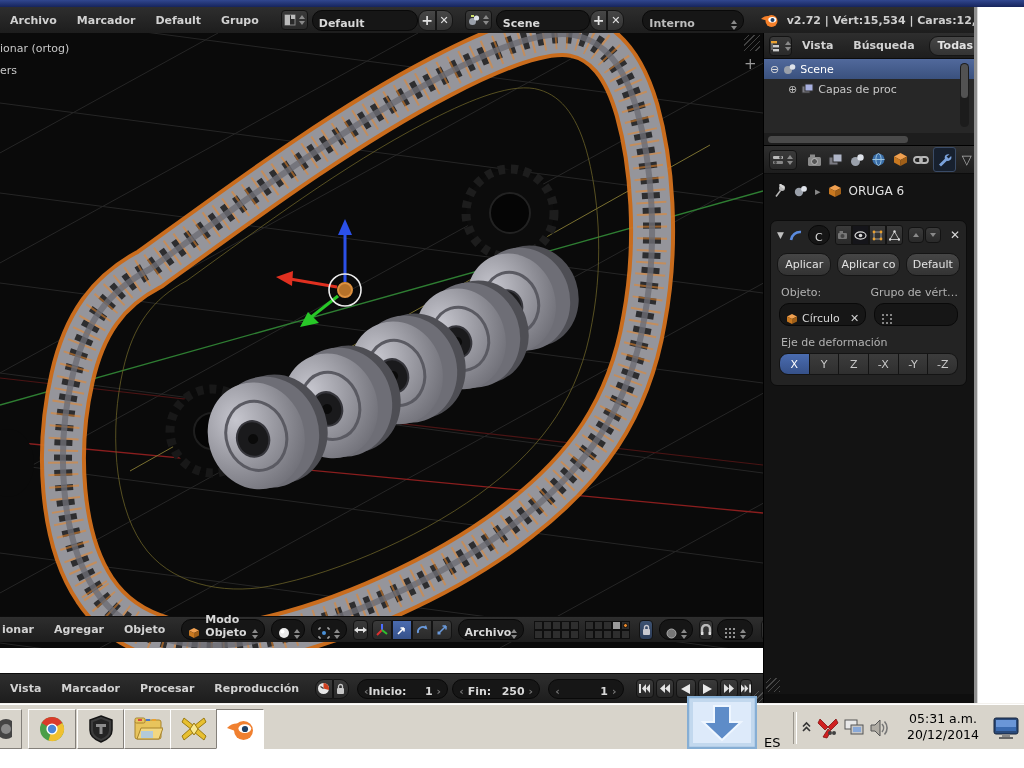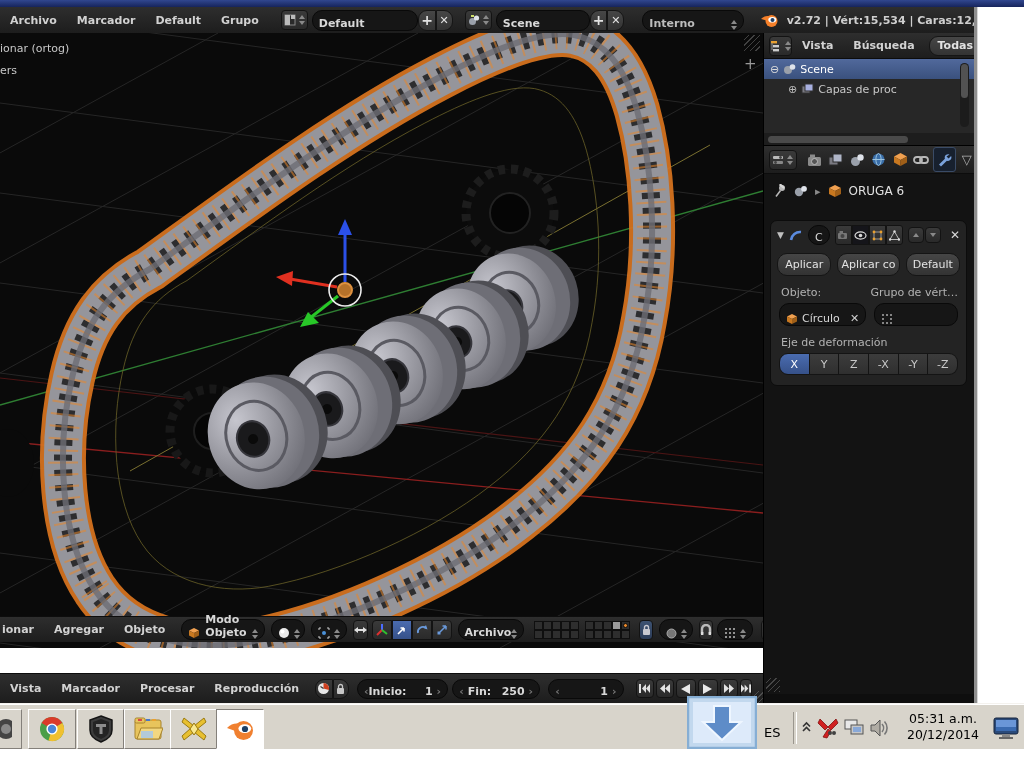--- a/index.html
+++ b/index.html
@@ -788,21 +788,21 @@
     <div class="ab ql pressed" style="left:216px;top:5px;width:46px;height:38px;">
       <svg width="30" height="26" viewBox="0 0 30 26">
         <path d="M2 12 Q9 5 18 9 L13 16 Z" fill="#f08030"></path>
         <circle cx="18.5" cy="14.5" r="9.5" fill="#f08030"></circle>
         <ellipse cx="19.8" cy="12.6" rx="6.4" ry="4.4" fill="#fff"></ellipse>
         <circle cx="20" cy="13" r="3.1" fill="#1d3f66"></circle>
       </svg>
     </div>
 
     <div class="ab" style="left:752px;top:8px;width:2px;height:32px;border-left:1px solid #9a968e;border-right:1px solid #fff;"></div>
-    <span class="ab" style="left:764px;top:21px;color:#000;font-size:13px;">ES</span>
+    <span class="ab" style="left:764px;top:31px;color:#000;font-size:13px;">ES</span>
     <div class="ab" style="left:793px;top:8px;width:2px;height:32px;border-left:1px solid #9a968e;border-right:1px solid #fff;"></div>
     <span class="ab tray-ic" style="left:799px;top:13px;width:14px;height:20px;">
       <svg width="9" height="12" viewBox="0 0 9 12">
           <path d="M1 5.5 L4.5 2 L8 5.5 M1 10 L4.5 6.5 L8 10" stroke="#333" stroke-width="1.6" fill="none"></path>
         </svg>
     </span>
     <span class="ab tray-ic" style="left:816px;top:12px;width:24px;height:24px;">
       <svg width="22" height="22" viewBox="0 0 22 22">
           <g fill="#d02020" stroke="#801010" stroke-width="0.8">
             <polygon points="3,2 11,10 8,13 1,6"></polygon>

